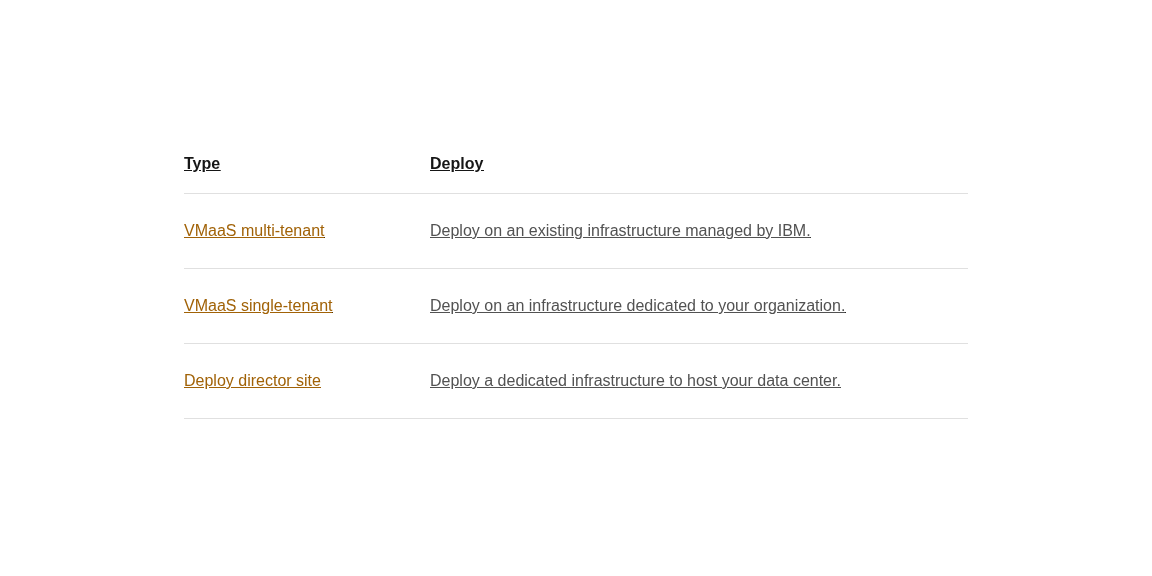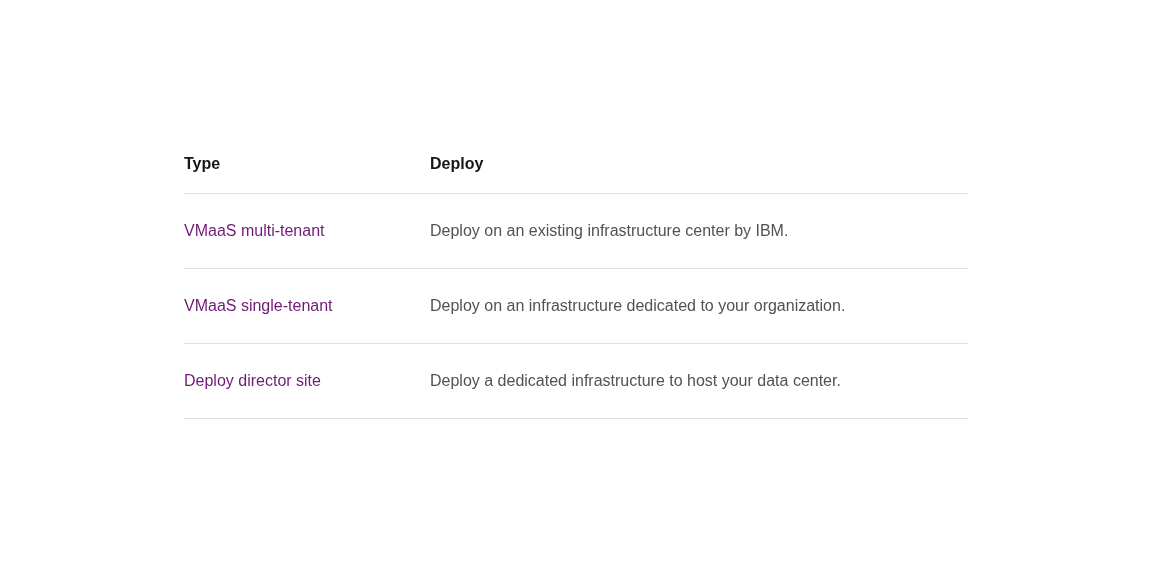--- a/index.html
+++ b/index.html
@@ -1,18 +1,19 @@
 <!DOCTYPE html>
 <html><head>
   <meta charset="utf-8">
   <style>
     * {
       margin: 0;
       padding: 0;
       box-sizing: border-box;
+      text-decoration: underline;
     }
     
     body {
       font-family: -apple-system, BlinkMacSystemFont, "Segoe UI", "Helvetica Neue", Arial, sans-serif;
       background: #ffffff;
       width: 1152px;
       height: 576px;
       display: flex;
       align-items: flex-start;
       justify-content: center;
@@ -45,38 +46,38 @@
     tbody td {
       font-size: 16px;
       color: #525252;
       padding: 28px 16px;
       border-bottom: 1px solid #e0e0e0;
       vertical-align: middle;
     }
     
     tbody td:first-child {
       padding-left: 0;
-      color: #701a75;
+      color: #a16207;
     }
   </style>
 </head>
 <body>
 
 <div class="table-container">
   <table>
     <thead>
       <tr>
         <th>Type</th>
         <th>Deploy</th>
       </tr>
     </thead>
     <tbody>
       <tr>
         <td>VMaaS multi-tenant</td>
-        <td>Deploy on an existing infrastructure center by IBM.</td>
+        <td>Deploy on an existing infrastructure managed by IBM.</td>
       </tr>
       <tr>
         <td>VMaaS single-tenant</td>
         <td>Deploy on an infrastructure dedicated to your organization.</td>
       </tr>
       <tr>
         <td>Deploy director site</td>
         <td>Deploy a dedicated infrastructure to host your data center.</td>
       </tr>
     </tbody>

